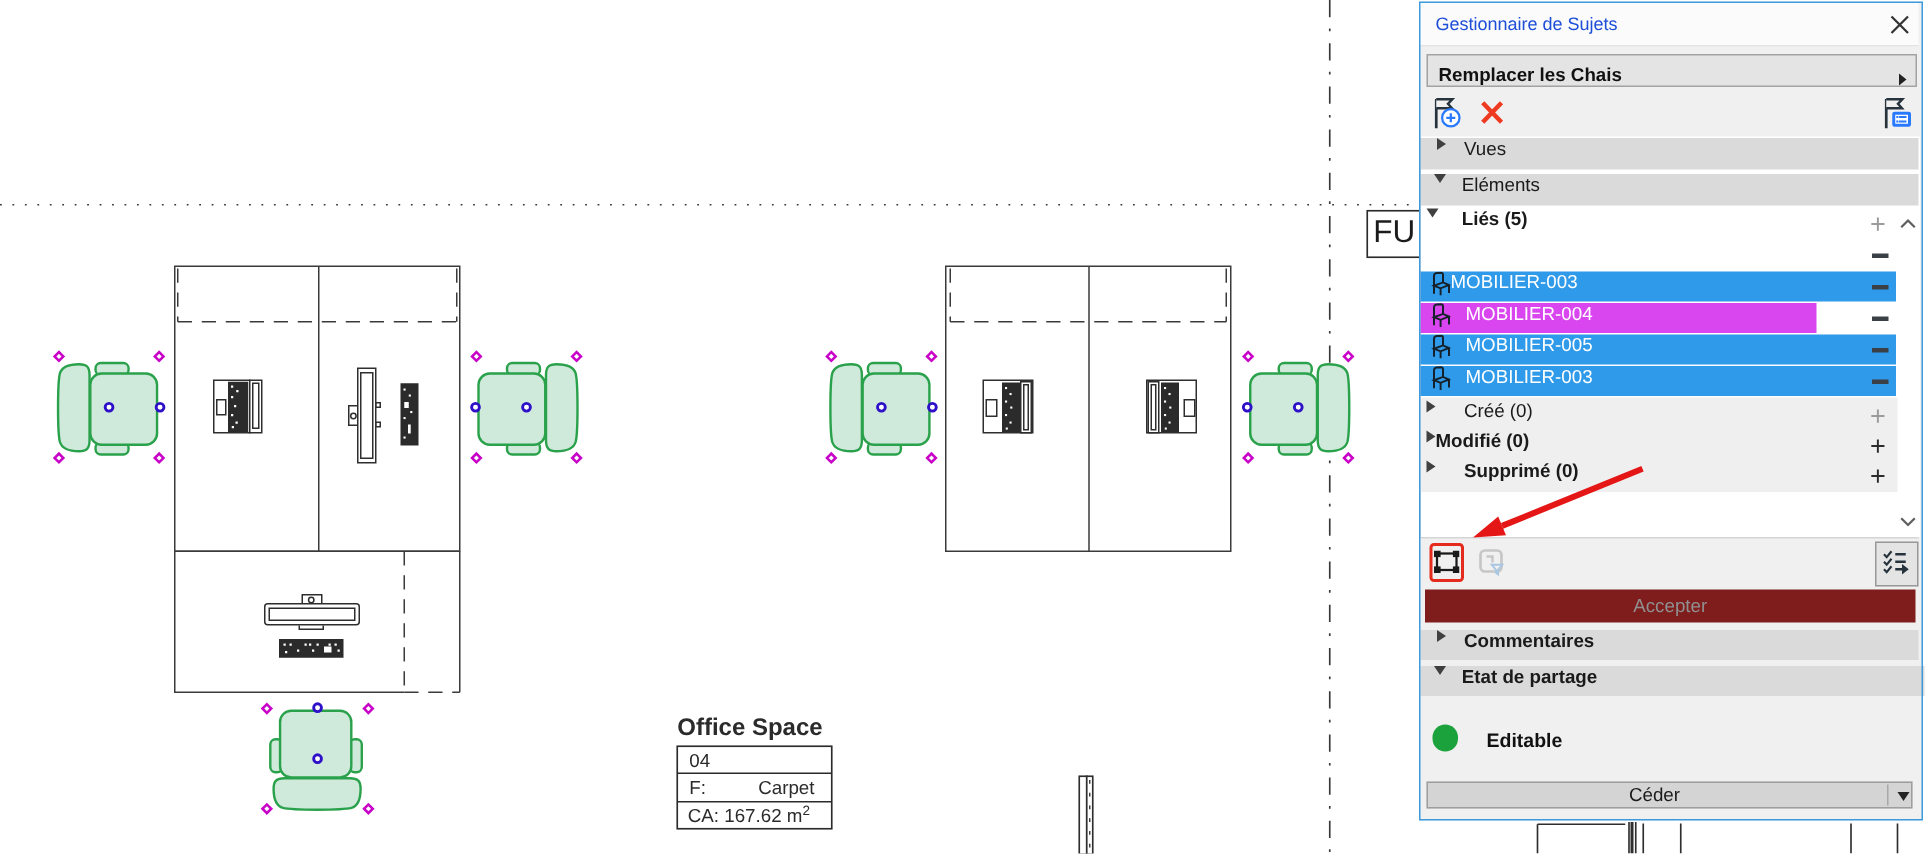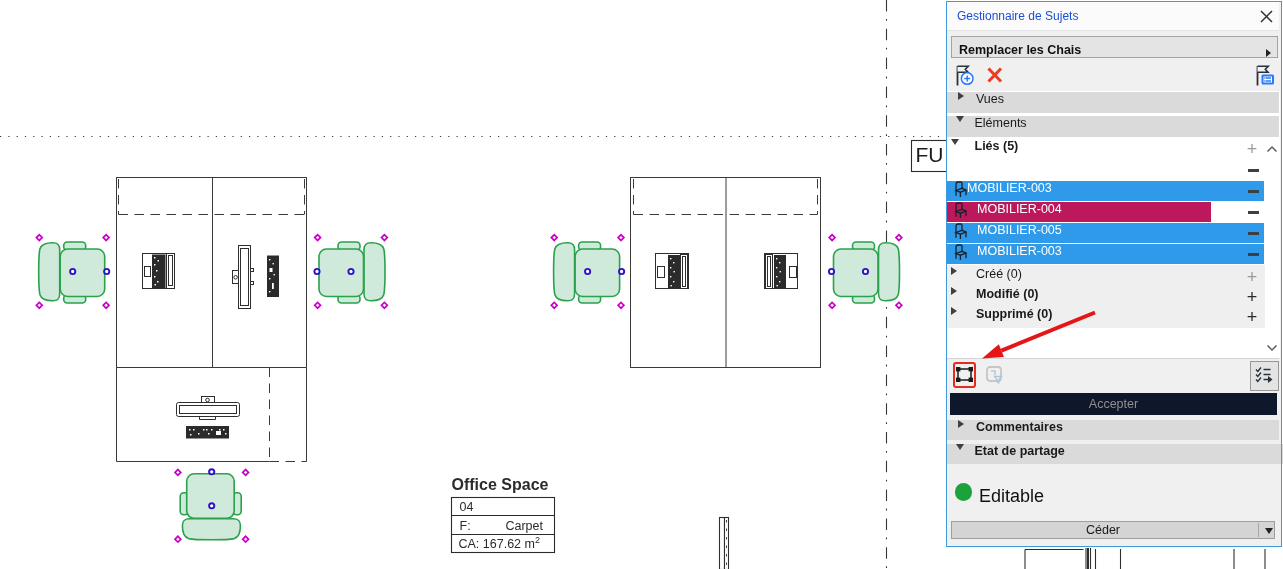--- a/index.html
+++ b/index.html
@@ -271,21 +271,21 @@
 <div class="row" style="left:1px;top:180.2px;width:317px;height:19.8px;background:#2e9ae9;color:#fff">
 <svg style="margin-left:7px" width="13" height="16" fill="none">
           <path d="M2,9.5 L2,3 Q2,1.2 3.8,1 L6.6,0.8 Q8,0.8 8,2.2 L8,7.6" stroke="#16212b" stroke-width="1.3"></path>
           <path d="M2,9.5 L8,7.3 L12,9 L6.4,11.2 Z" stroke="#16212b" stroke-width="1.3"></path>
           <path d="M2,9.5 V14.8 M12,9 V14.3 M6.4,11.2 V16" stroke="#16212b" stroke-width="1.3"></path>
         </svg>
 <span style="margin-left:0">MOBILIER-003</span>
 </div>
 <div class="minus" style="left:302px;top:189px"></div>
 
-<div class="row" style="left:1px;top:201.1px;width:264px;height:19.8px;background:#be185d;color:#fff">
+<div class="row" style="left:1px;top:201.1px;width:264px;height:19.8px;background:#d946ef;color:#fff">
 <svg style="margin-left:7px" width="13" height="16" fill="none">
           <path d="M2,9.5 L2,3 Q2,1.2 3.8,1 L6.6,0.8 Q8,0.8 8,2.2 L8,7.6" stroke="#16212b" stroke-width="1.3"></path>
           <path d="M2,9.5 L8,7.3 L12,9 L6.4,11.2 Z" stroke="#16212b" stroke-width="1.3"></path>
           <path d="M2,9.5 V14.8 M12,9 V14.3 M6.4,11.2 V16" stroke="#16212b" stroke-width="1.3"></path>
         </svg>
 <span style="margin-left:10px">MOBILIER-004</span>
 </div>
 <div class="minus" style="left:302px;top:210px"></div>
 
 <div class="row" style="left:1px;top:222px;width:317px;height:19.8px;background:#2e9ae9;color:#fff">
@@ -311,21 +311,21 @@
 <div class="a" style="left:1px;top:263.8px;width:318px;height:63.6px;background:#efefef"></div>
 
 <div class="row" style="left:1px;top:266px;width:318px;height:21px;font-weight:normal">
 <span class="tri-r" style="margin-left:4px"></span>
         <span style="margin-left:19px">Créé (0)</span>
 </div>
 <div class="plus" style="left:299px;top:269px;color:#9b9b9b">+</div>
 
 <div class="row" style="left:1px;top:285.5px;width:318px;height:21px;font-weight:bold">
 <span class="tri-r" style="margin-left:4px"></span>
-        <span style="margin-left:19px">Modifié (0)</span>
+        <span style="">Modifié (0)</span>
 </div>
 <div class="plus" style="left:299px;top:288.5px;color:#2b2b2b">+</div>
 
 <div class="row" style="left:1px;top:306px;width:270px;height:21px;font-weight:bold">
 <span class="tri-r" style="margin-left:4px"></span>
         <span style="margin-left:19px">Supprimé (0)</span>
 </div>
 <div class="plus" style="left:299px;top:309px;color:#2b2b2b">+</div>
 
 <div class="a" style="left:0;top:357px;width:333px;height:34px;background:#f0f0f0;border-top:1px solid #d5d5d5"></div>
@@ -345,35 +345,35 @@
 <path d="M8.5,10.5 h7 l-2.8,3.4 v3 l-1.4,-1 v-2 z" stroke="#a9c7e2" stroke-width="1.3"></path>
 </svg>
 
 <div class="a" style="left:304px;top:360px;width:27px;height:27.5px;background:#e4e4e4;border:1px solid #989898"></div>
 <svg class="a" style="left:308px;top:364px" width="20" height="20" fill="none">
 <path d="M2,4.5 l1.8,2 L7,2.5 M2,9.5 l1.8,2 L7,7.5 M2,14.5 l1.8,2 L7,12.5" stroke="#26323c" stroke-width="1.4"></path>
 <path d="M9.5,4.5 H16.5 M9.5,9.5 H16.5 M9.5,14.5 H16.5" stroke="#26323c" stroke-width="1.6"></path>
 <path d="M14,11 L14,18 L18.5,14.5 Z" fill="#26323c"></path>
 </svg>
 
-<div class="a" style="left:4px;top:391.5px;width:327px;height:22px;background:#0f172a;display:flex;align-items:center;justify-content:center;font-size:12.5px;color:#909090">Accepter</div>
+<div class="a" style="left:4px;top:391.5px;width:327px;height:22px;background:#7f1d1d;display:flex;align-items:center;justify-content:center;font-size:12.5px;color:#909090">Accepter</div>
 
 <div class="row gray" style="left:1px;top:418.5px;width:332px;height:20px;font-weight:bold">
 <span class="tri-r" style="margin-left:11px"></span>
         <span style="margin-left:12px">Commentaires</span>
 </div>
 
 <div class="row gray" style="left:1px;top:443px;width:388px;height:19.5px;font-weight:bold">
 <span class="tri-d" style="margin-left:9px"></span>
         <span style="margin-left:10.5px">Etat de partage</span>
 </div>
 
 <div class="a" style="left:8.5px;top:482px;width:17.6px;height:17.6px;border-radius:50%;background:#1ca23c"></div>
 
-<div class="a" style="left:33px;top:485px;font-size:18px;font-weight:normal;color:#111">Editable</div>
+<div class="a" style="left:45px;top:485px;font-size:13px;font-weight:bold;color:#111">Editable</div>
 
 <div class="a" style="left:4.5px;top:519.5px;width:324px;height:18.5px;background:#d4d4d4;border:1px solid #9e9e9e;box-sizing:border-box">
 <div class="a" style="left:0;top:0;width:303px;height:16.5px;display:flex;align-items:center;justify-content:center;font-size:12.5px;color:#1a1a1a">Céder</div>
 <div class="a" style="left:306.5px;top:1px;width:1px;height:14px;background:#a8a8a8"></div>
 <span class="tri-d" style="position:absolute;left:313px;top:6px;border-top-color:#222"></span>
 </div>
 
 <div class="a" style="left:0;top:0;width:336px;height:546px;border:1.5px solid #3f99dd;box-sizing:border-box"></div>
 </div>
 

